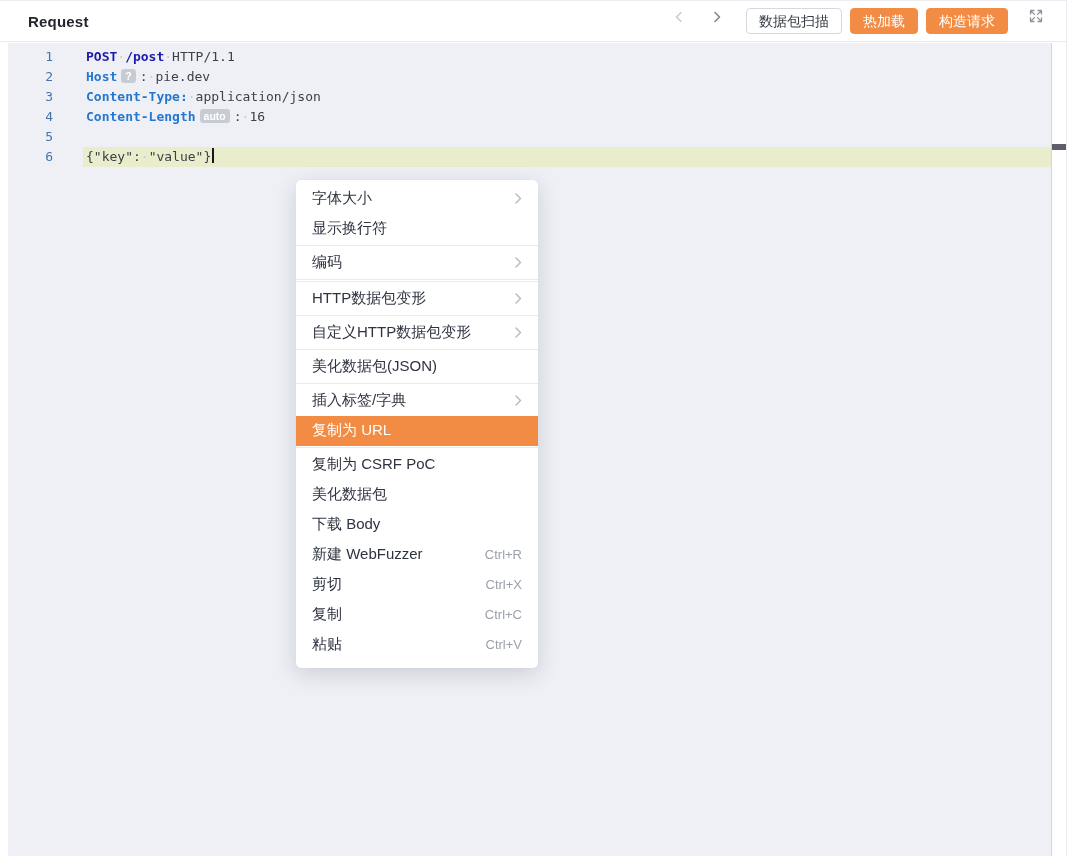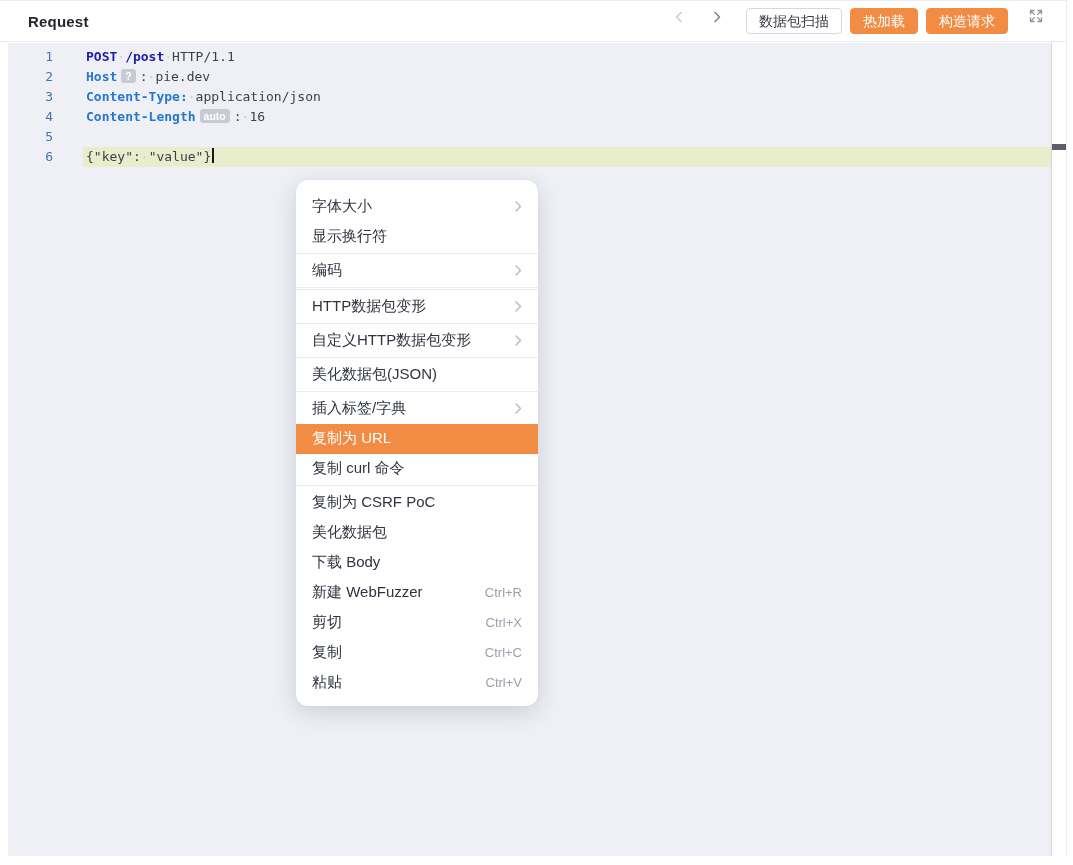--- a/index.html
+++ b/index.html
@@ -49,21 +49,21 @@
     vertical-align:1px;
   }
   .caret { display:inline-block; width:2px; height:15px; background:#17181d; vertical-align:-2px; margin-left:1px; }
 
   .ruler { position:absolute; right:0; top:0; bottom:0; width:15px; background:#fff; border-left:1px solid #d4d6dc; }
   .ruler-marker { position:absolute; left:0; right:0; top:101px; height:6px; background:#5c5f6a; }
 
   
   .context-menu {
     position:absolute; left:296px; top:180px; width:242px;
-    background:#fff; border-radius:12px; padding:11px 0 8px;
+    background:#fff; border-radius:5px; padding:3px 0 8px;
     box-shadow:0 6px 22px rgba(25,28,45,.16), 0 0 1px rgba(0,0,0,.10);
     z-index:10; font-size:15px; color:#2f3440;
   }
   .menu-item { height:30px; display:flex; align-items:center; padding:0 16px; cursor:pointer; }
   .menu-item .mi-label { flex:1; white-space:nowrap; overflow:hidden; }
   .menu-item .mi-shortcut { color:#9ba0ab; font-size:13px; margin-left:16px; }
   .menu-item .mi-chev { display:flex; align-items:center; margin-left:12px; }
   .menu-item.selected { background:var(--accent,#f28b44); color:#fff; }
   .menu-divider { height:1px; background:#e9eaee; margin:1.5px 0; }
 </style>
@@ -189,23 +189,20 @@
         <span class="mi-label">插入标签/字典</span>
         <span class="mi-chev">
           <svg width="7" height="11" viewBox="0 0 7 11" fill="none">
             <polyline points="1,1 5.5,5.5 1,10" stroke="#b3b7c0" stroke-width="1.4" stroke-linecap="round" stroke-linejoin="round"></polyline>
           </svg>
         </span>
       </div>
       <div class="menu-item selected">
         <span class="mi-label">复制为 URL</span>
       </div>
-      <div class="menu-item">
-        <span class="mi-label">复制 curl 命令</span>
-      </div>
       <div class="menu-divider"></div>
       <div class="menu-item">
         <span class="mi-label">复制为 CSRF PoC</span>
       </div>
       <div class="menu-item">
         <span class="mi-label">美化数据包</span>
       </div>
       <div class="menu-item">
         <span class="mi-label">下载 Body</span>
       </div>

